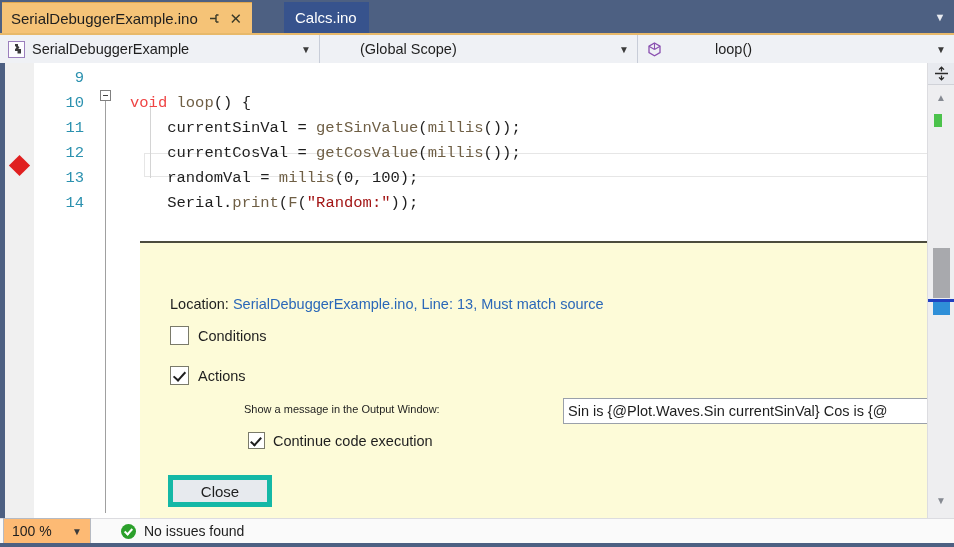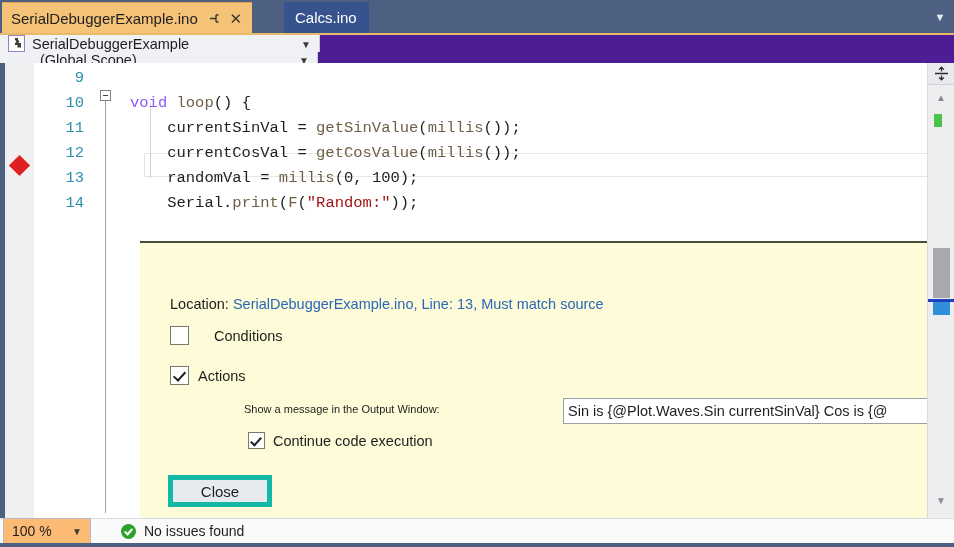--- a/index.html
+++ b/index.html
@@ -63,21 +63,20 @@
   }
 
   
   #navbar {
     position: absolute; left: 0; top: 33px;
     width: 954px; height: 36px;
     background: #4c1d95;
     border-top: 2px solid #e8b96a;
     box-sizing: border-box;
     display: flex;
-    flex-direction: column;
   }
   .nav-combo {
     height: 28px;
     display: flex; align-items: center;
     background: #eff1f5;
     border-right: 1px solid #c8cdd8;
     box-sizing: border-box;
     font-size: 14.5px; color: #1e1e1e;
     position: relative;
   }
@@ -133,21 +132,21 @@
   }
   .lineno {
     position: absolute;
     width: 50px; text-align: right;
     color: #2b91af;
     font-family: "Liberation Mono", monospace;
     font-size: 15.5px;
     height: 25px; line-height: 25px;
   }
   .code-text { position: absolute; left: 96px; }
-  .kw   { color: #8b5cf6; }
+  .kw   { color: #ef4444; }
   .fn   { color: #6f5f45; }
   .num  { color: #1e1e1e; }
   .str  { color: #a31515; }
   .plain{ color: #1e1e1e; }
   #fold-marker {
     position: absolute; left: 66px; top: 27px;
     width: 11px; height: 11px;
     border: 1px solid #808080;
     background: #fff;
     box-sizing: border-box;
@@ -199,21 +198,21 @@
     font-size: 14.5px; color: #1e1e1e;
     white-space: nowrap;
   }
   #bp-location .link { color: #2b68b8; }
 
   .cb-row {
     position: absolute;
     display: flex; align-items: center;
     font-size: 14.5px; color: #1e1e1e;
   }
-  #row-conditions { left: 30px; top: 83px; gap: 16px; }
+  #row-conditions { left: 30px; top: 83px; }
   #row-actions    { left: 30px; top: 123px; }
   #row-continue   { left: 108px; top: 189px; }
 
   .checkbox {
     width: 19px; height: 19px;
     border: 1px solid #7a7a6a;
     background: #ffffff;
     box-sizing: border-box;
     margin-right: 9px;
     position: relative;

